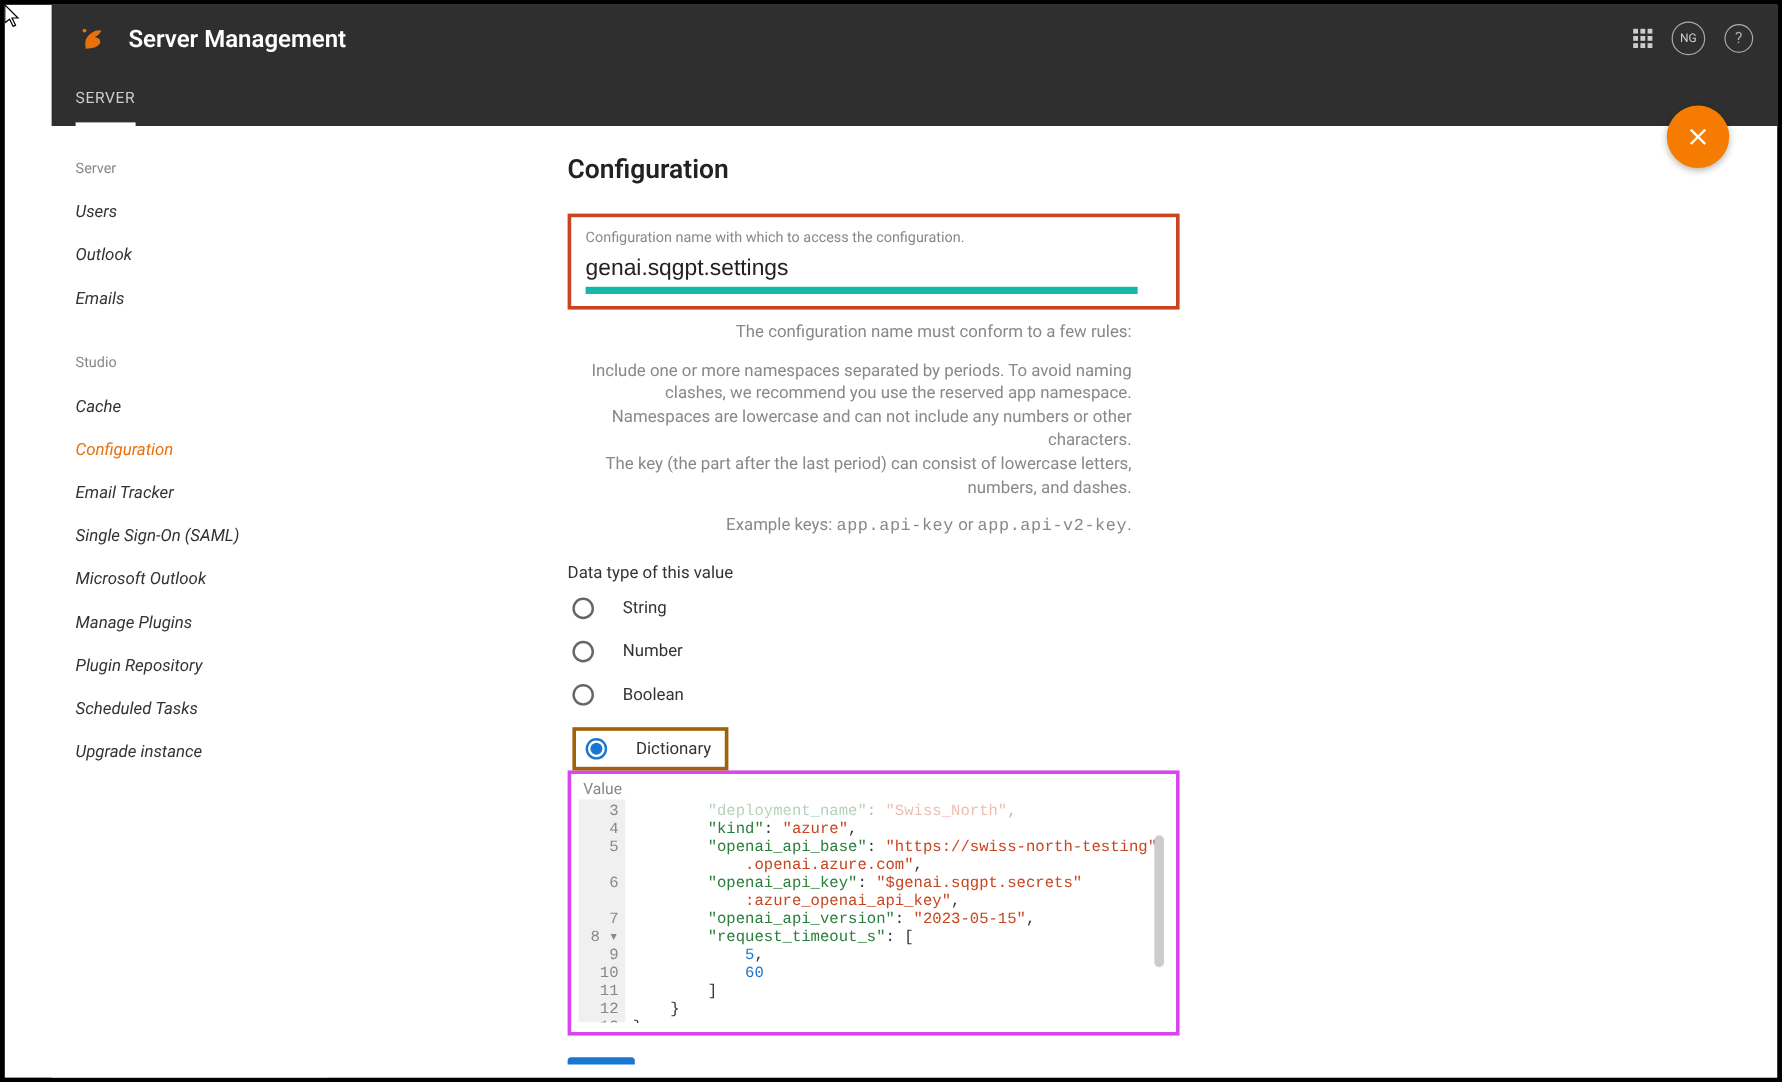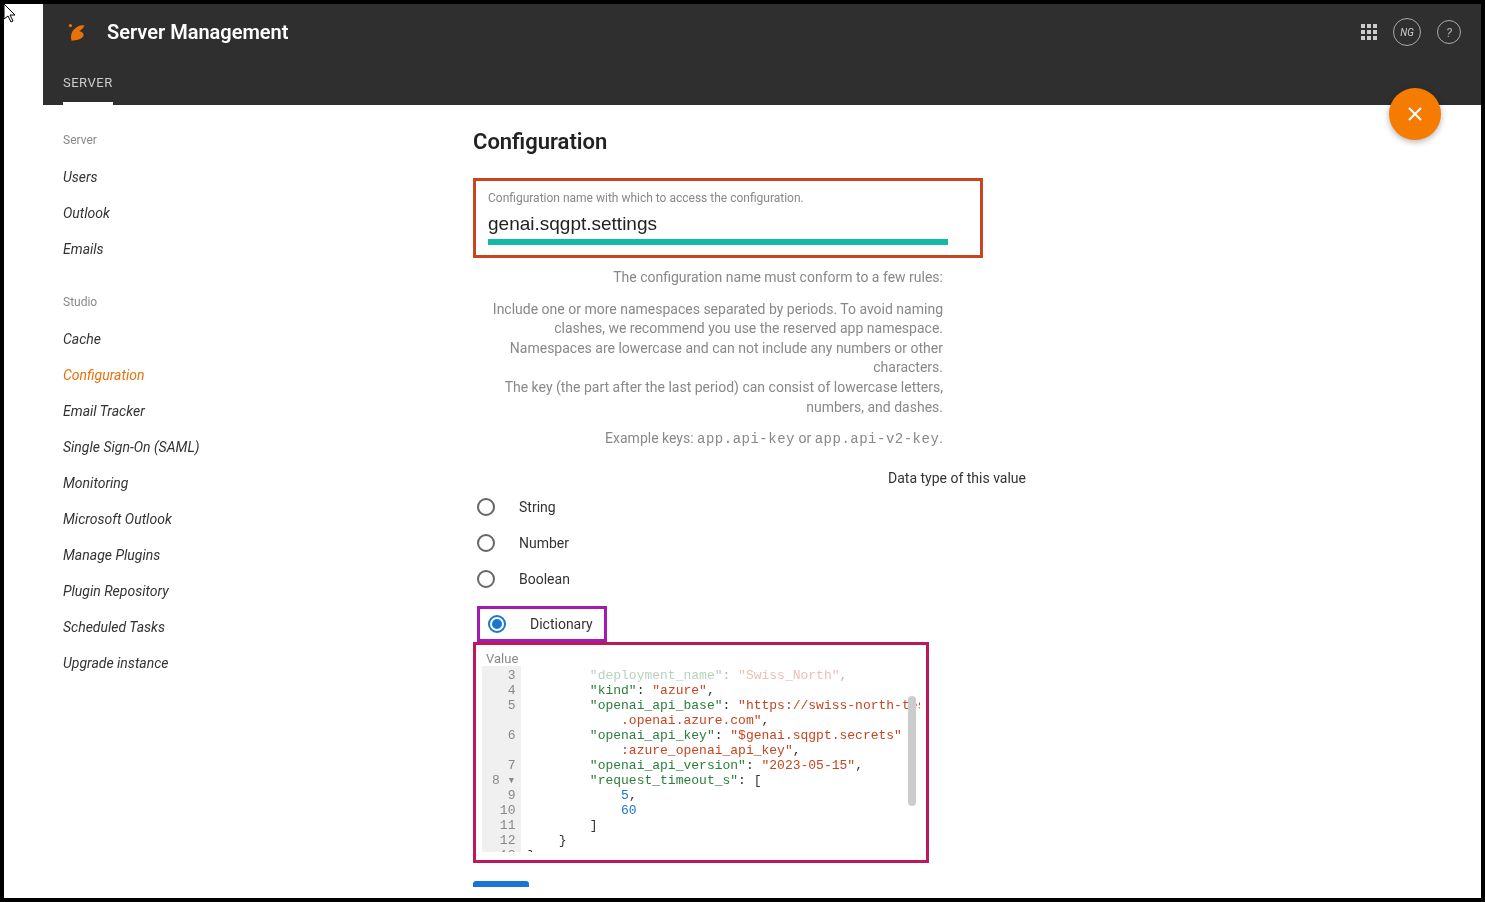--- a/index.html
+++ b/index.html
@@ -47,21 +47,20 @@
     }
     .header-right {
       position: absolute;
       right: 0;
       top: 0;
       height: 56px;
       display: flex;
       align-items: center;
       padding-right: 20px;
       gap: 16px;
-      font-style: italic;
     }
     .apps-icon {
       display: grid;
       grid-template-columns: repeat(3, 4px);
       grid-template-rows: repeat(3, 4px);
       gap: 2px;
       cursor: pointer;
     }
     .apps-icon span {
       width: 4px;
@@ -177,21 +176,20 @@
     .help-text .mono {
       font-family: 'Courier New', monospace;
       letter-spacing: 0.5px;
       margin-top: 20px;
     }
     .section-label-dark {
       font-size: 14px;
       color: #333;
       margin-bottom: 12px;
       margin-top: 20px;
-      text-align: center;
     }
     .radio-list {
       display: flex;
       flex-direction: column;
       gap: 18px;
       margin-left: 4px;
       text-align: right;
     }
     .radio-row {
       display: flex;
@@ -216,33 +214,33 @@
       width: 10px;
       height: 10px;
       background: #1976d2;
       border-radius: 50%;
     }
     .radio-label {
       font-size: 14px;
       color: #333;
     }
     .radio-highlight {
-      border: 3px solid #a21caf;
+      border: 3px solid #a16207;
       padding: 6px 8px;
       width: 130px;
       display: flex;
       align-items: center;
       gap: 24px;
     }
     .value-section {
       margin-top: 0;
     }
     .value-highlight {
-      border: 3px solid #be185d;
-      width: 456px;
+      border: 3px solid #d946ef;
+      width: 510px;
       padding: 6px 6px 8px 6px;
     }
     .value-label {
       font-size: 13px;
       color: #888;
       margin-bottom: 0px;
       margin-left: 4px;
     }
     .code-editor {
       display: flex;
@@ -370,21 +368,20 @@
         <div class="section-label">Server</div>
         <div class="nav-item">Users</div>
         <div class="nav-item">Outlook</div>
         <div class="nav-item">Emails</div>
 
         <div class="section-label" style="margin-top:28px">Studio</div>
         <div class="nav-item">Cache</div>
         <div class="nav-item active">Configuration</div>
         <div class="nav-item">Email Tracker</div>
         <div class="nav-item">Single Sign-On (SAML)</div>
-        <div class="nav-item">Monitoring</div>
         <div class="nav-item">Microsoft Outlook</div>
         <div class="nav-item">Manage Plugins</div>
         <div class="nav-item">Plugin Repository</div>
         <div class="nav-item">Scheduled Tasks</div>
         <div class="nav-item">Upgrade instance</div>
       </div>
 
       <div class="main">
         <div class="page-heading">Configuration</div>
 

